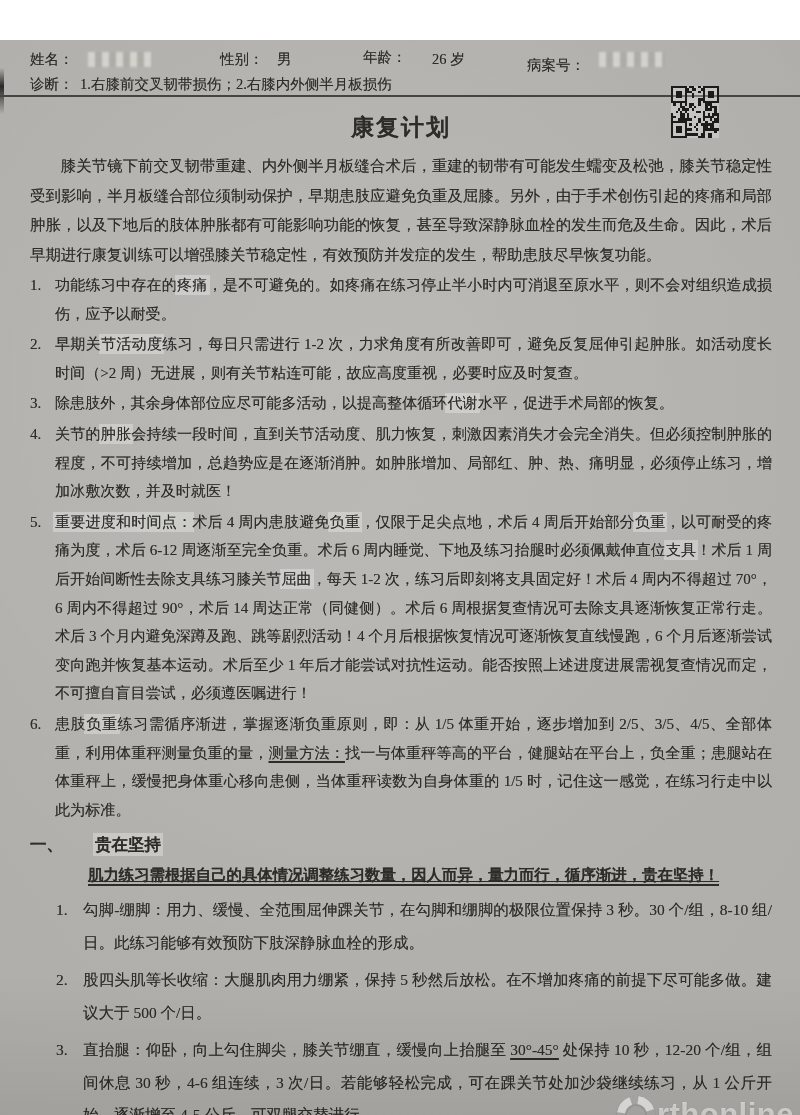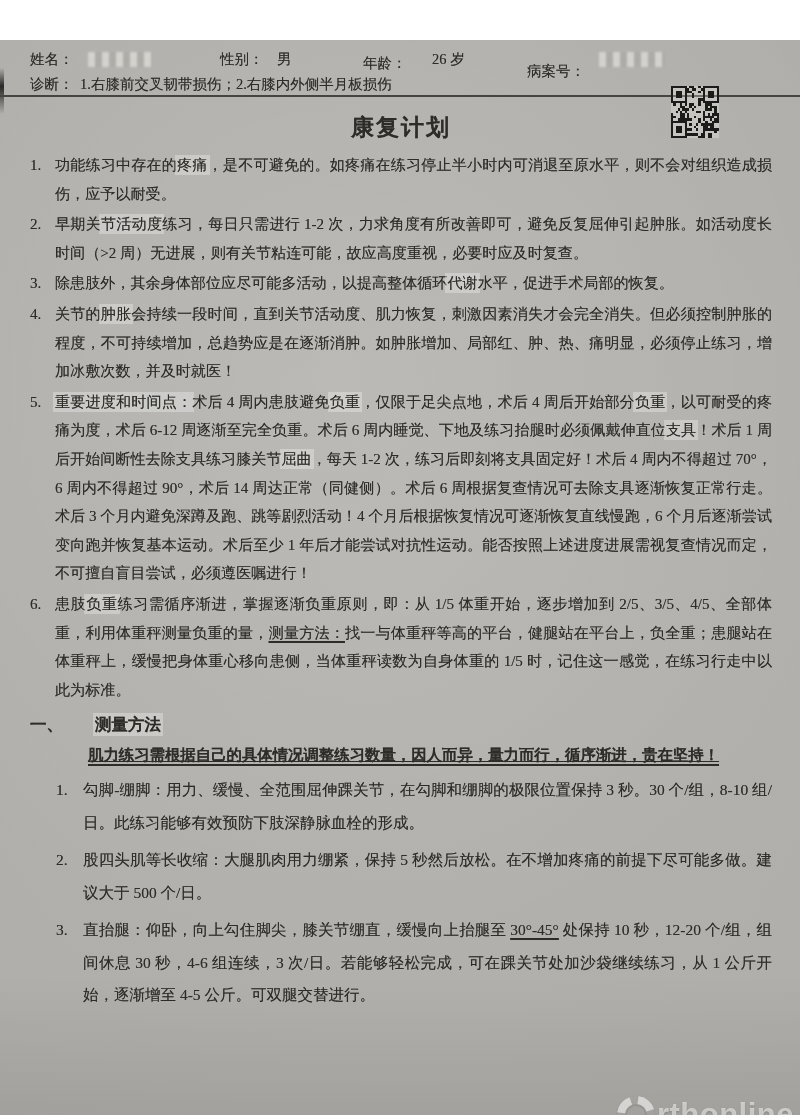--- a/index.html
+++ b/index.html
@@ -107,23 +107,23 @@
 
 <div class="page txt">
 
   <div class="edge-left"></div>
 
   <div class="hdr">
     <span class="lab" style="left:30px;top:2px">姓名：</span>
     <span class="redact" style="position:absolute;left:88px;top:4px;width:64px"></span>
     <span class="lab" style="left:220px;top:2px">性别：</span>
     <span class="lab" style="left:277px;top:2px">男</span>
-    <span class="lab" style="left:363px;top:6px">年龄：</span>
+    <span class="lab" style="left:363px;top:0">年龄：</span>
     <span class="lab" style="left:432px;top:2px">26 岁</span>
-    <span class="lab" style="left:527px;top:14px">病案号：</span>
+    <span class="lab" style="left:527px;top:8px">病案号：</span>
     <span class="redact" style="position:absolute;left:599px;top:4px;width:66px"></span>
     <span class="lab" style="left:30px;top:27px">诊断：</span>
     <span class="lab" style="left:80px;top:27px">1.右膝前交叉韧带损伤；2.右膝内外侧半月板损伤</span>
   </div>
 
   <div class="rule"></div>
   <div class="qr" id="qr">
       <i class="on"></i>
       <i class="on"></i>
       <i class="on"></i>
@@ -564,33 +564,34 @@
       <i class="on"></i>
       <i></i>
       <i></i>
       <i></i>
     </div>
 
   <div class="content">
 
     <div class="doc-title">康复计划</div>
 
+    <p class="intro">膝关节镜下前交叉韧带重建、内外侧半月板缝合术后，重建的韧带有可能发生蠕变及松弛，膝关节稳定性受到影响，半月板缝合部位须制动保护，早期患肢应避免负重及屈膝。另外，由于手术创伤引起的疼痛和局部肿胀，以及下地后的肢体肿胀都有可能影响功能的恢复，甚至导致深静脉血栓的发生而危及生命。因此，术后早期进行康复训练可以增强膝关节稳定性，有效预防并发症的发生，帮助患肢尽早恢复功能。</p>
 
 
     <ol class="plain" id="notes-list">
         <li class="note-li"><span class="num">1.</span><span>功能练习中存在的</span><span class="hl">疼痛</span><span>，是不可避免的。如疼痛在练习停止半小时内可消退至原水平，则不会对组织造成损伤，应予以耐受。</span></li>
         <li class="note-li"><span class="num">2.</span><span>早期关</span><span class="hl">节活动度</span><span>练习，每日只需进行 1-2 次，力求角度有所改善即可，避免反复屈伸引起肿胀。如活动度长时间（&gt;2 周）无进展，则有关节粘连可能，故应高度重视，必要时应及时复查。</span></li>
         <li class="note-li"><span class="num">3.</span><span>除患肢外，其余身体部位应尽可能多活动，以提高整体循环</span><span class="hl">代谢</span><span>水平，促进手术局部的恢复。</span></li>
         <li class="note-li"><span class="num">4.</span><span>关节的</span><span class="hl">肿胀</span><span>会持续一段时间，直到关节活动度、肌力恢复，刺激因素消失才会完全消失。但必须控制肿胀的程度，不可持续增加，总趋势应是在逐渐消肿。如肿胀增加、局部红、肿、热、痛明显，必须停止练习，增加冰敷次数，并及时就医！</span></li>
         <li class="note-li"><span class="num">5.</span><span class="hl">重要进度和时间点：</span><span>术后 4 周内患肢避免</span><span class="hl">负重</span><span>，仅限于足尖点地，术后 4 周后开始部分</span><span class="hl">负重</span><span>，以可耐受的疼痛为度，术后 6-12 周逐渐至完全负重。术后 6 周内睡觉、下地及练习抬腿时必须佩戴伸直位</span><span class="hl">支具</span><span>！术后 1 周后开始间断性去除支具练习膝关节</span><span class="hl">屈曲</span><span>，每天 1-2 次，练习后即刻将支具固定好！术后 4 周内不得超过 70°，6 周内不得超过 90°，术后 14 周达正常（同健侧）。术后 6 周根据复查情况可去除支具逐渐恢复正常行走。术后 3 个月内避免深蹲及跑、跳等剧烈活动！4 个月后根据恢复情况可逐渐恢复直线慢跑，6 个月后逐渐尝试变向跑并恢复基本运动。术后至少 1 年后才能尝试对抗性运动。能否按照上述进度进展需视复查情况而定，不可擅自盲目尝试，必须遵医嘱进行！</span></li>
         <li class="note-li"><span class="num">6.</span><span>患肢</span><span class="hl">负重</span><span>练习需循序渐进，掌握逐渐负重原则，即：从 1/5 体重开始，逐步增加到 2/5、3/5、4/5、全部体重，利用体重秤测量负重的量，</span><span class="u">测量方法：</span><span>找一与体重秤等高的平台，健腿站在平台上，负全重；患腿站在体重秤上，缓慢把身体重心移向患侧，当体重秤读数为自身体重的 1/5 时，记住这一感觉，在练习行走中以此为标准。</span></li>
       </ol>
 
     <div class="sec-hd">
-      <span class="secnum">一、</span><span class="hl">测量方法</span>
+      <span class="secnum">一、</span><span class="hl">贵在坚持</span>
     </div>
 
     <div class="sec-intro">
       <span>肌力练习需根据自己的具体情况调整练习数量，因人而异，量力而行，循序渐进，贵在坚持！</span>
     </div>
 
     <ol class="plain" id="exercise-list">
         <li class="ex-li"><span class="num">1.</span><span>勾脚-绷脚：用力、缓慢、全范围屈伸踝关节，在勾脚和绷脚的极限位置保持 3 秒。30 个/组，8-10 组/日。此练习能够有效预防下肢深静脉血栓的形成。</span></li>
         <li class="ex-li"><span class="num">2.</span><span>股四头肌等长收缩：大腿肌肉用力绷紧，保持 5 秒然后放松。在不增加疼痛的前提下尽可能多做。建议大于 500 个/日。</span></li>
         <li class="ex-li"><span class="num">3.</span><span>直抬腿：仰卧，向上勾住脚尖，膝关节绷直，缓慢向上抬腿至 </span><span class="u">30°-45°</span><span> 处保持 10 秒，12-20 个/组，组间休息 30 秒，4-6 组连续，3 次/日。若能够轻松完成，可在踝关节处加沙袋继续练习，从 1 公斤开始，逐渐增至 4-5 公斤。可双腿交替进行。</span></li>

